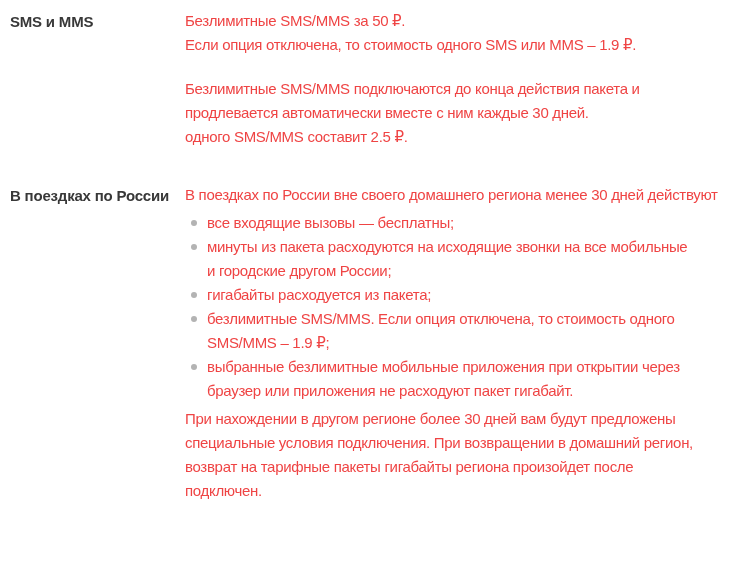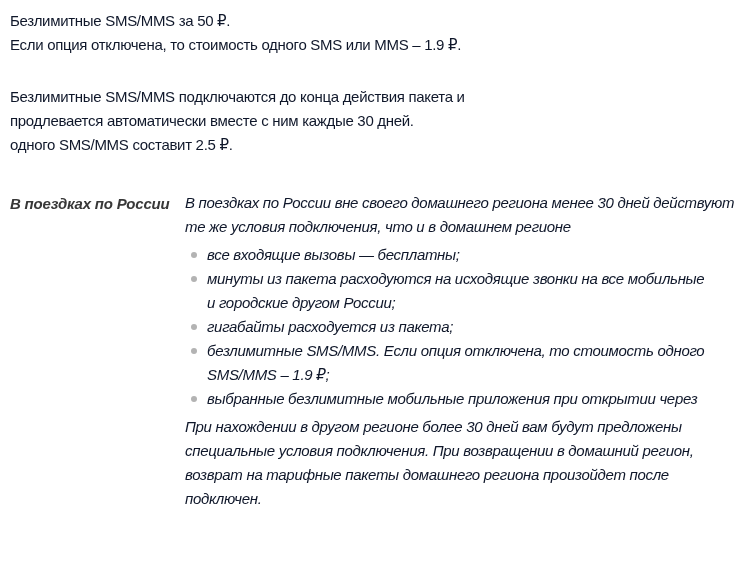--- a/index.html
+++ b/index.html
@@ -17,42 +17,41 @@
   .doc {
     padding: 9px 0 0 10px;
   }
   .row {
     display: grid;
     grid-template-columns: 175px 1fr;
     align-items: start;
   }
   .section-gap {
     margin-top: 34px;
-    font-style: italic;
   }
   .label {
     font-weight: bold;
     font-size: 15px;
     letter-spacing: -0.2px;
     line-height: 24px;
     color: #383838;
     padding-top: 1px;
     white-space: nowrap;
   }
   .content {
     font-size: 15px;
     line-height: 24px;
     letter-spacing: -0.3px;
-    color: #0f172a;
+    color: #ef4444;
   }
   .line {
     white-space: nowrap;
   }
   .para + .para {
-    margin-top: 28px;
+    margin-top: 20px;
   }
   .bullets {
     list-style: none;
     margin: 4px;
     padding: 0;
   }
   .bullets li {
     position: relative;
     padding-left: 18px;
   }
@@ -67,39 +66,39 @@
   }
   .para-after-list {
   }
 </style>
 </head>
 <body>
 
 <div class="doc">
 
   <section class="row">
+    <div class="label">SMS и MMS</div>
     <div class="content">
       <div class="para">
         <div class="line">Безлимитные SMS/MMS за 50 ₽.</div>
         <div class="line">Если опция отключена, то стоимость одного SMS или MMS – 1.9 ₽.</div>
       </div>
       <div class="para">
         <div class="line">Безлимитные SMS/MMS подключаются до конца действия пакета и</div>
         <div class="line">продлевается автоматически вместе с ним каждые 30 дней.</div>
         <div class="line">одного SMS/MMS составит 2.5 ₽.</div>
       </div>
     </div>
   </section>
 
   <section class="row section-gap">
     <div class="label">В поездках по России</div>
     <div class="content">
       <div class="para">
         <div class="line">В поездках по России вне своего домашнего региона менее 30 дней действуют</div>
-        <div class="line">те же условия подключения, что и в домашнем регионе</div>
       </div>
       <ul class="bullets">
         <li>
           <span class="dot"></span>
           <div class="li-text">
             <div class="line">все входящие вызовы — бесплатны;</div>
           </div>
         </li>
         <li>
           <span class="dot"></span>
@@ -118,25 +117,26 @@
           <span class="dot"></span>
           <div class="li-text">
             <div class="line">безлимитные SMS/MMS. Если опция отключена, то стоимость одного</div>
             <div class="line">SMS/MMS – 1.9 ₽;</div>
           </div>
         </li>
         <li>
           <span class="dot"></span>
           <div class="li-text">
             <div class="line">выбранные безлимитные мобильные приложения при открытии через</div>
+            <div class="line">браузер или приложения не расходуют пакет гигабайт.</div>
           </div>
         </li>
       </ul>
       <div class="para para-after-list">
         <div class="line">При нахождении в другом регионе более 30 дней вам будут предложены</div>
         <div class="line">специальные условия подключения. При возвращении в домашний регион,</div>
-        <div class="line">возврат на тарифные пакеты домашнего региона произойдет после</div>
+        <div class="line">возврат на тарифные пакеты гигабайты региона произойдет после</div>
         <div class="line">подключен.</div>
       </div>
     </div>
   </section>
 
 </div>
 
 </body></html>

